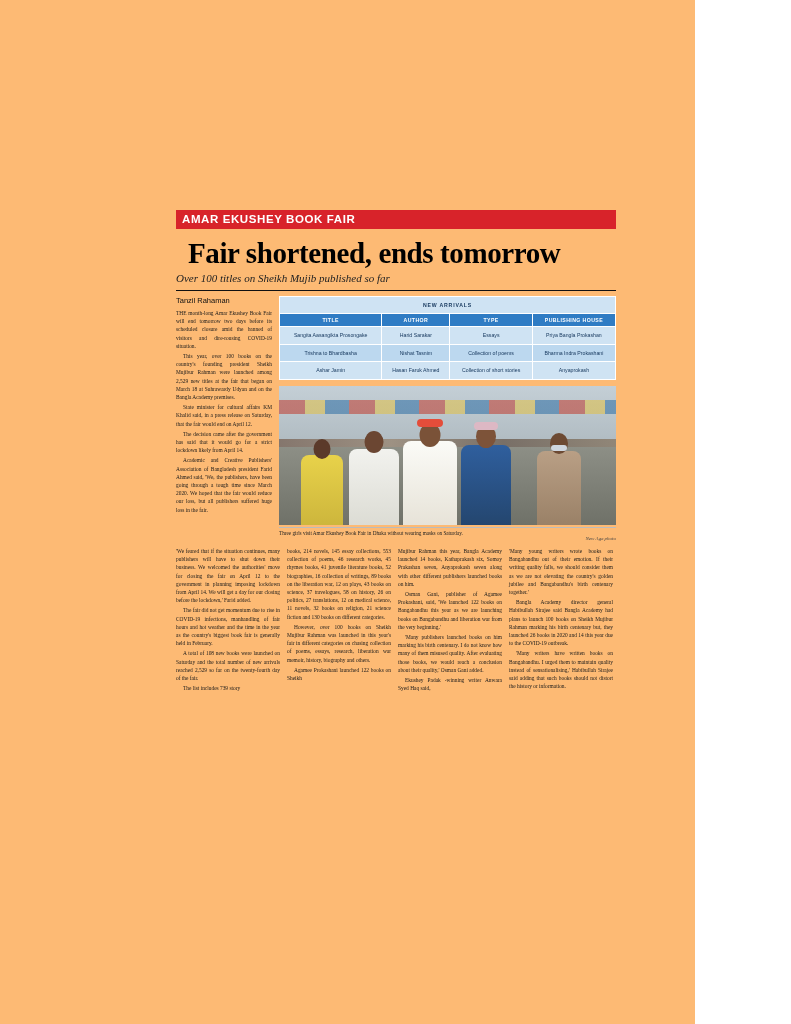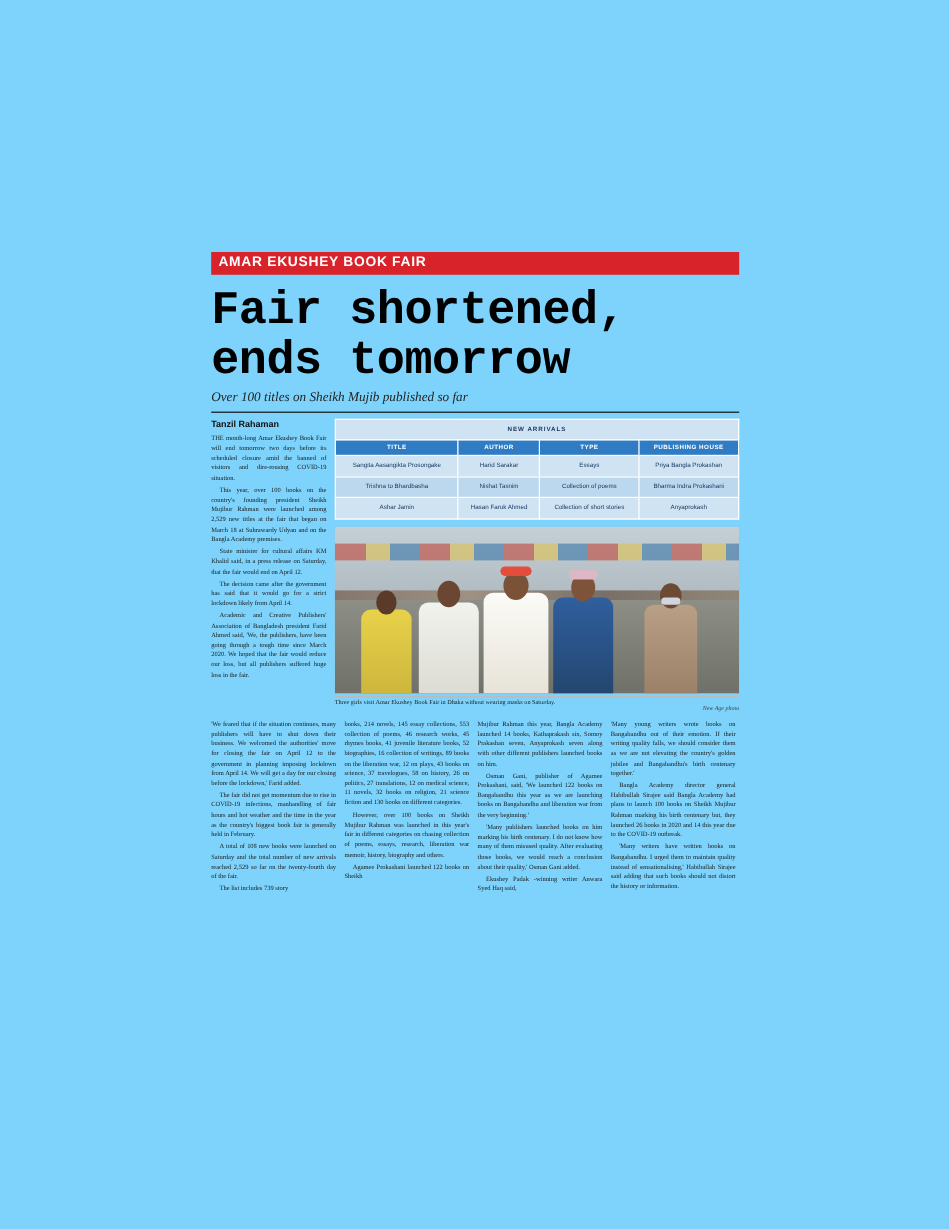--- a/index.html
+++ b/index.html
@@ -8,23 +8,23 @@
     background: #ffffff;
   }
   body {
     width: 791px;
     height: 1024px;
     font-family: "Liberation Serif", serif;
     color: #111;
   }
   .page {
     position: relative;
-    width: 791px;
+    width: 695px;
     height: 1024px;
-    background: #7dd3fc;
+    background: #fdba74;
   }
   .article {
     position: absolute;
     left: 176px;
     top: 210px;
     width: 440px;
   }
 
   
   .section-banner {
@@ -34,43 +34,43 @@
     font-weight: bold;
     font-size: 11.5px;
     letter-spacing: 0.6px;
     padding: 3px 6px 3px 6px;
     line-height: 1.1;
     display: block;
   }
 
   
   .headline {
-    font-family: Liberation Mono, monospace;
+    font-family: Liberation Serif, serif;
     font-weight: bold;
-    font-size: 39px;
+    font-size: 29px;
     line-height: 1.08;
-    margin: 9px 0 3px 0;
+    margin: 9px 0 3px 12px;
     letter-spacing: -0.4px;
     color: #000;
   }
   .subhead {
     font-family: "Liberation Serif", serif;
     font-style: italic;
     font-size: 11px;
     color: #222;
     margin: 0 0 6px 0;
   }
   .rule {
     border: 0;
     border-top: 1px solid #111;
     margin: 4px 0 5px 0;
   }
   .byline {
     font-family: "Liberation Sans", sans-serif;
-    font-weight: bold;
+    font-weight: normal;
     font-size: 7.5px;
     color: #111;
     margin: 0 0 4px 0;
   }
 
   
   .top-block {
     display: flex;
     gap: 7px;
     align-items: flex-start;

